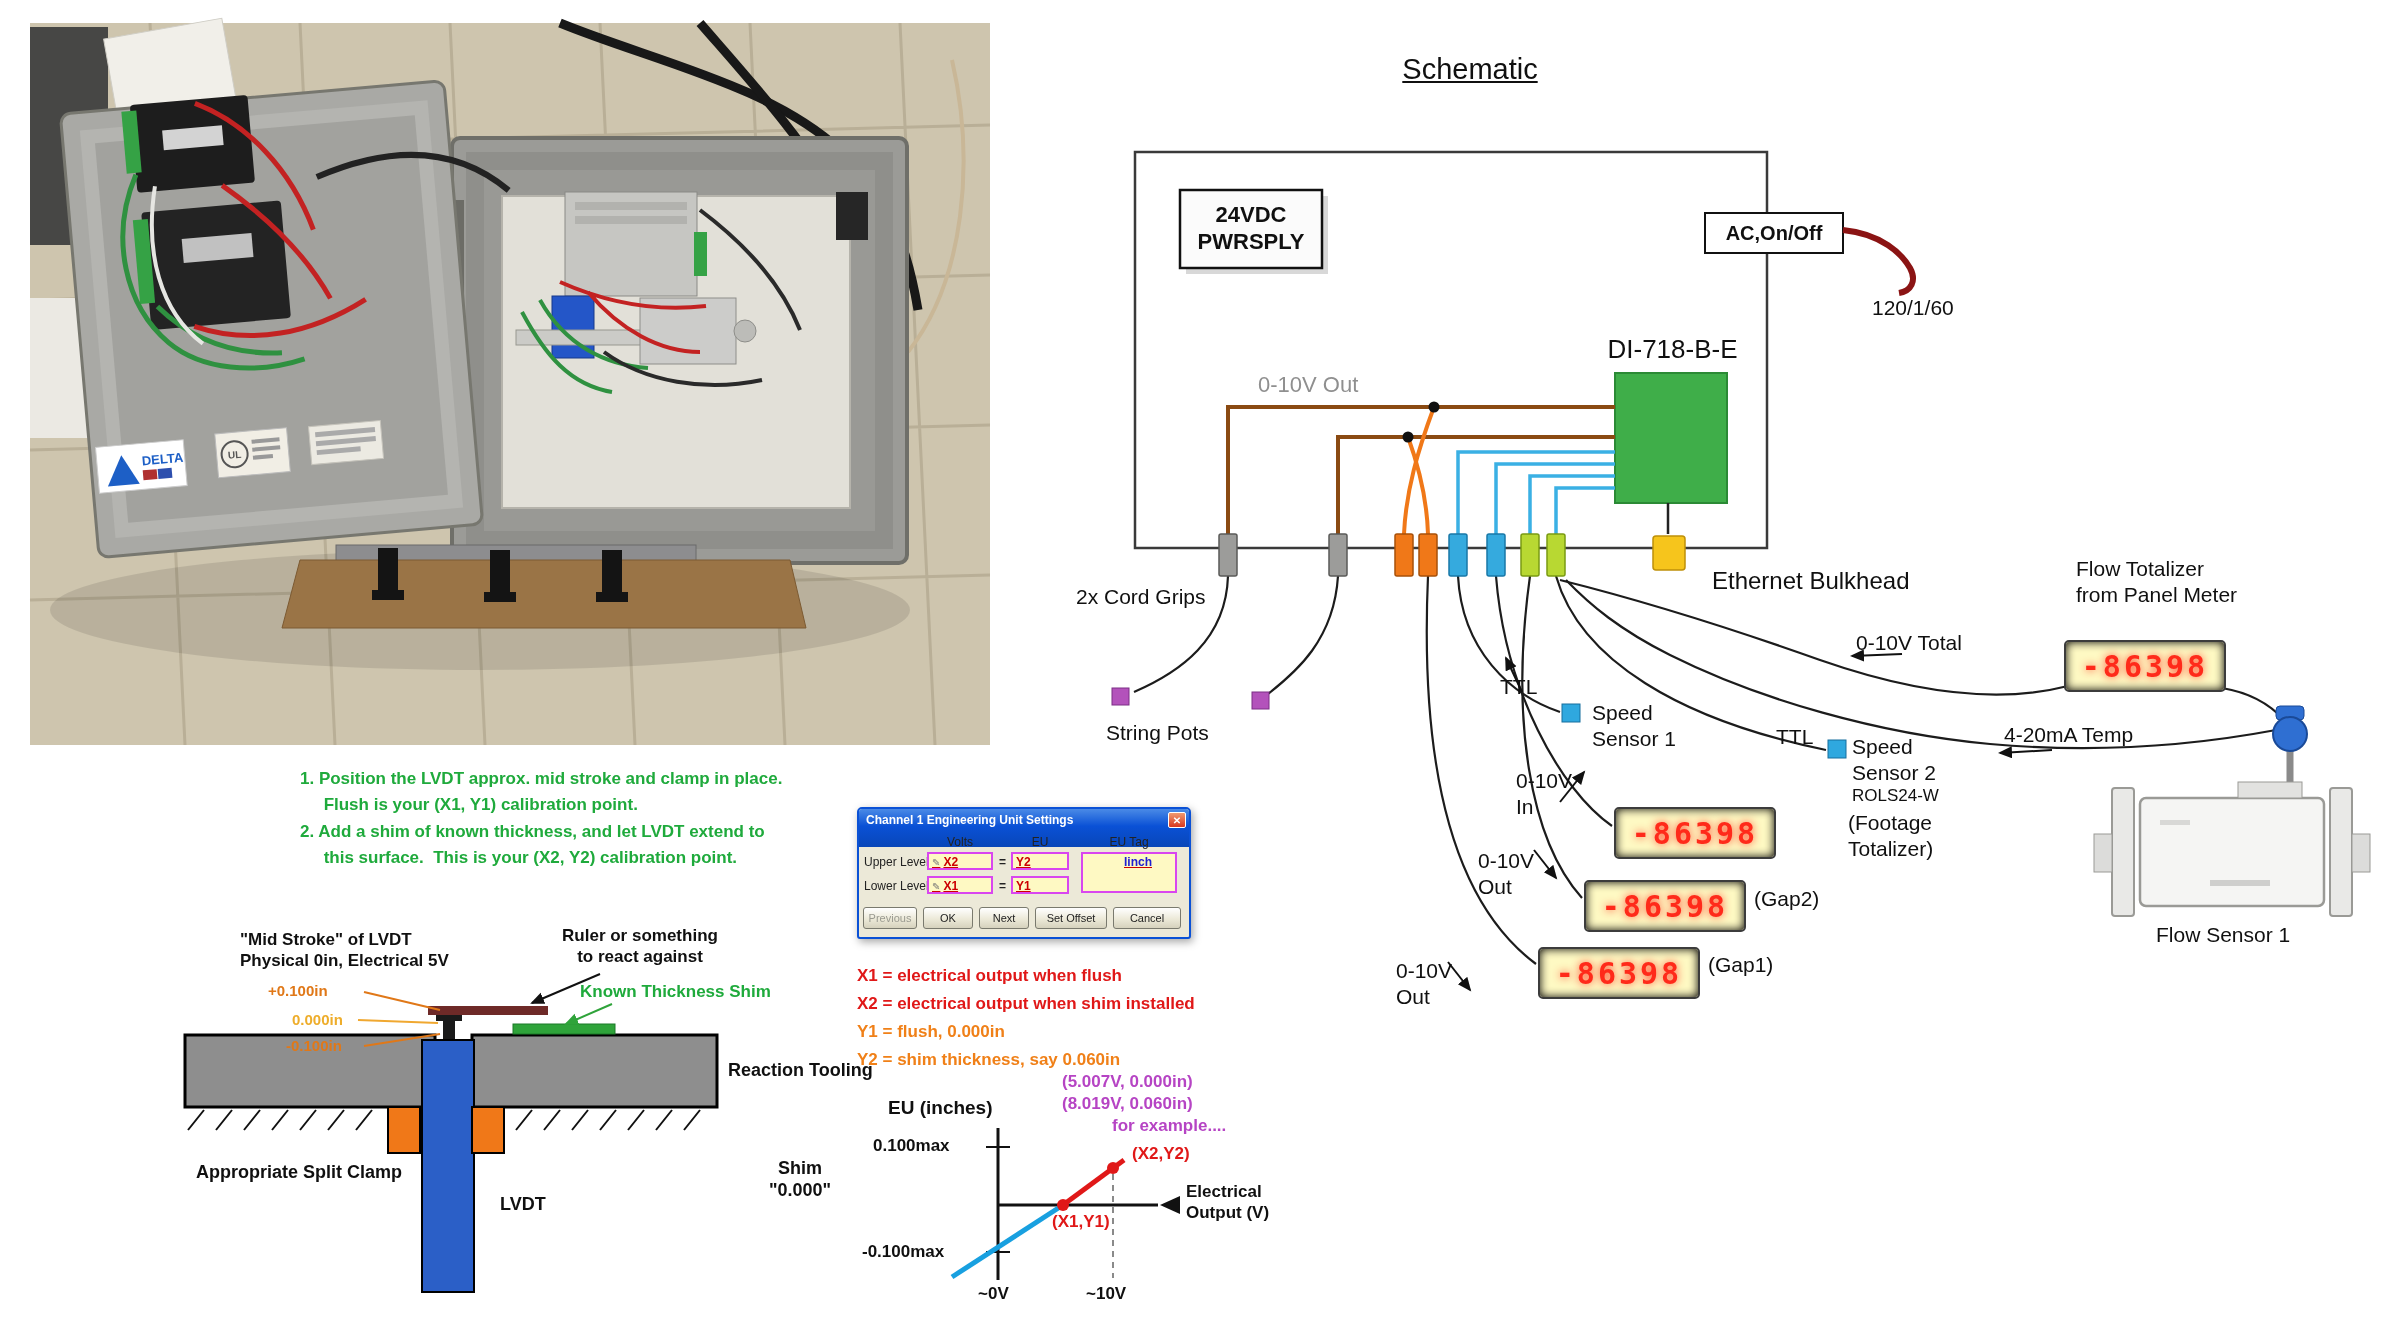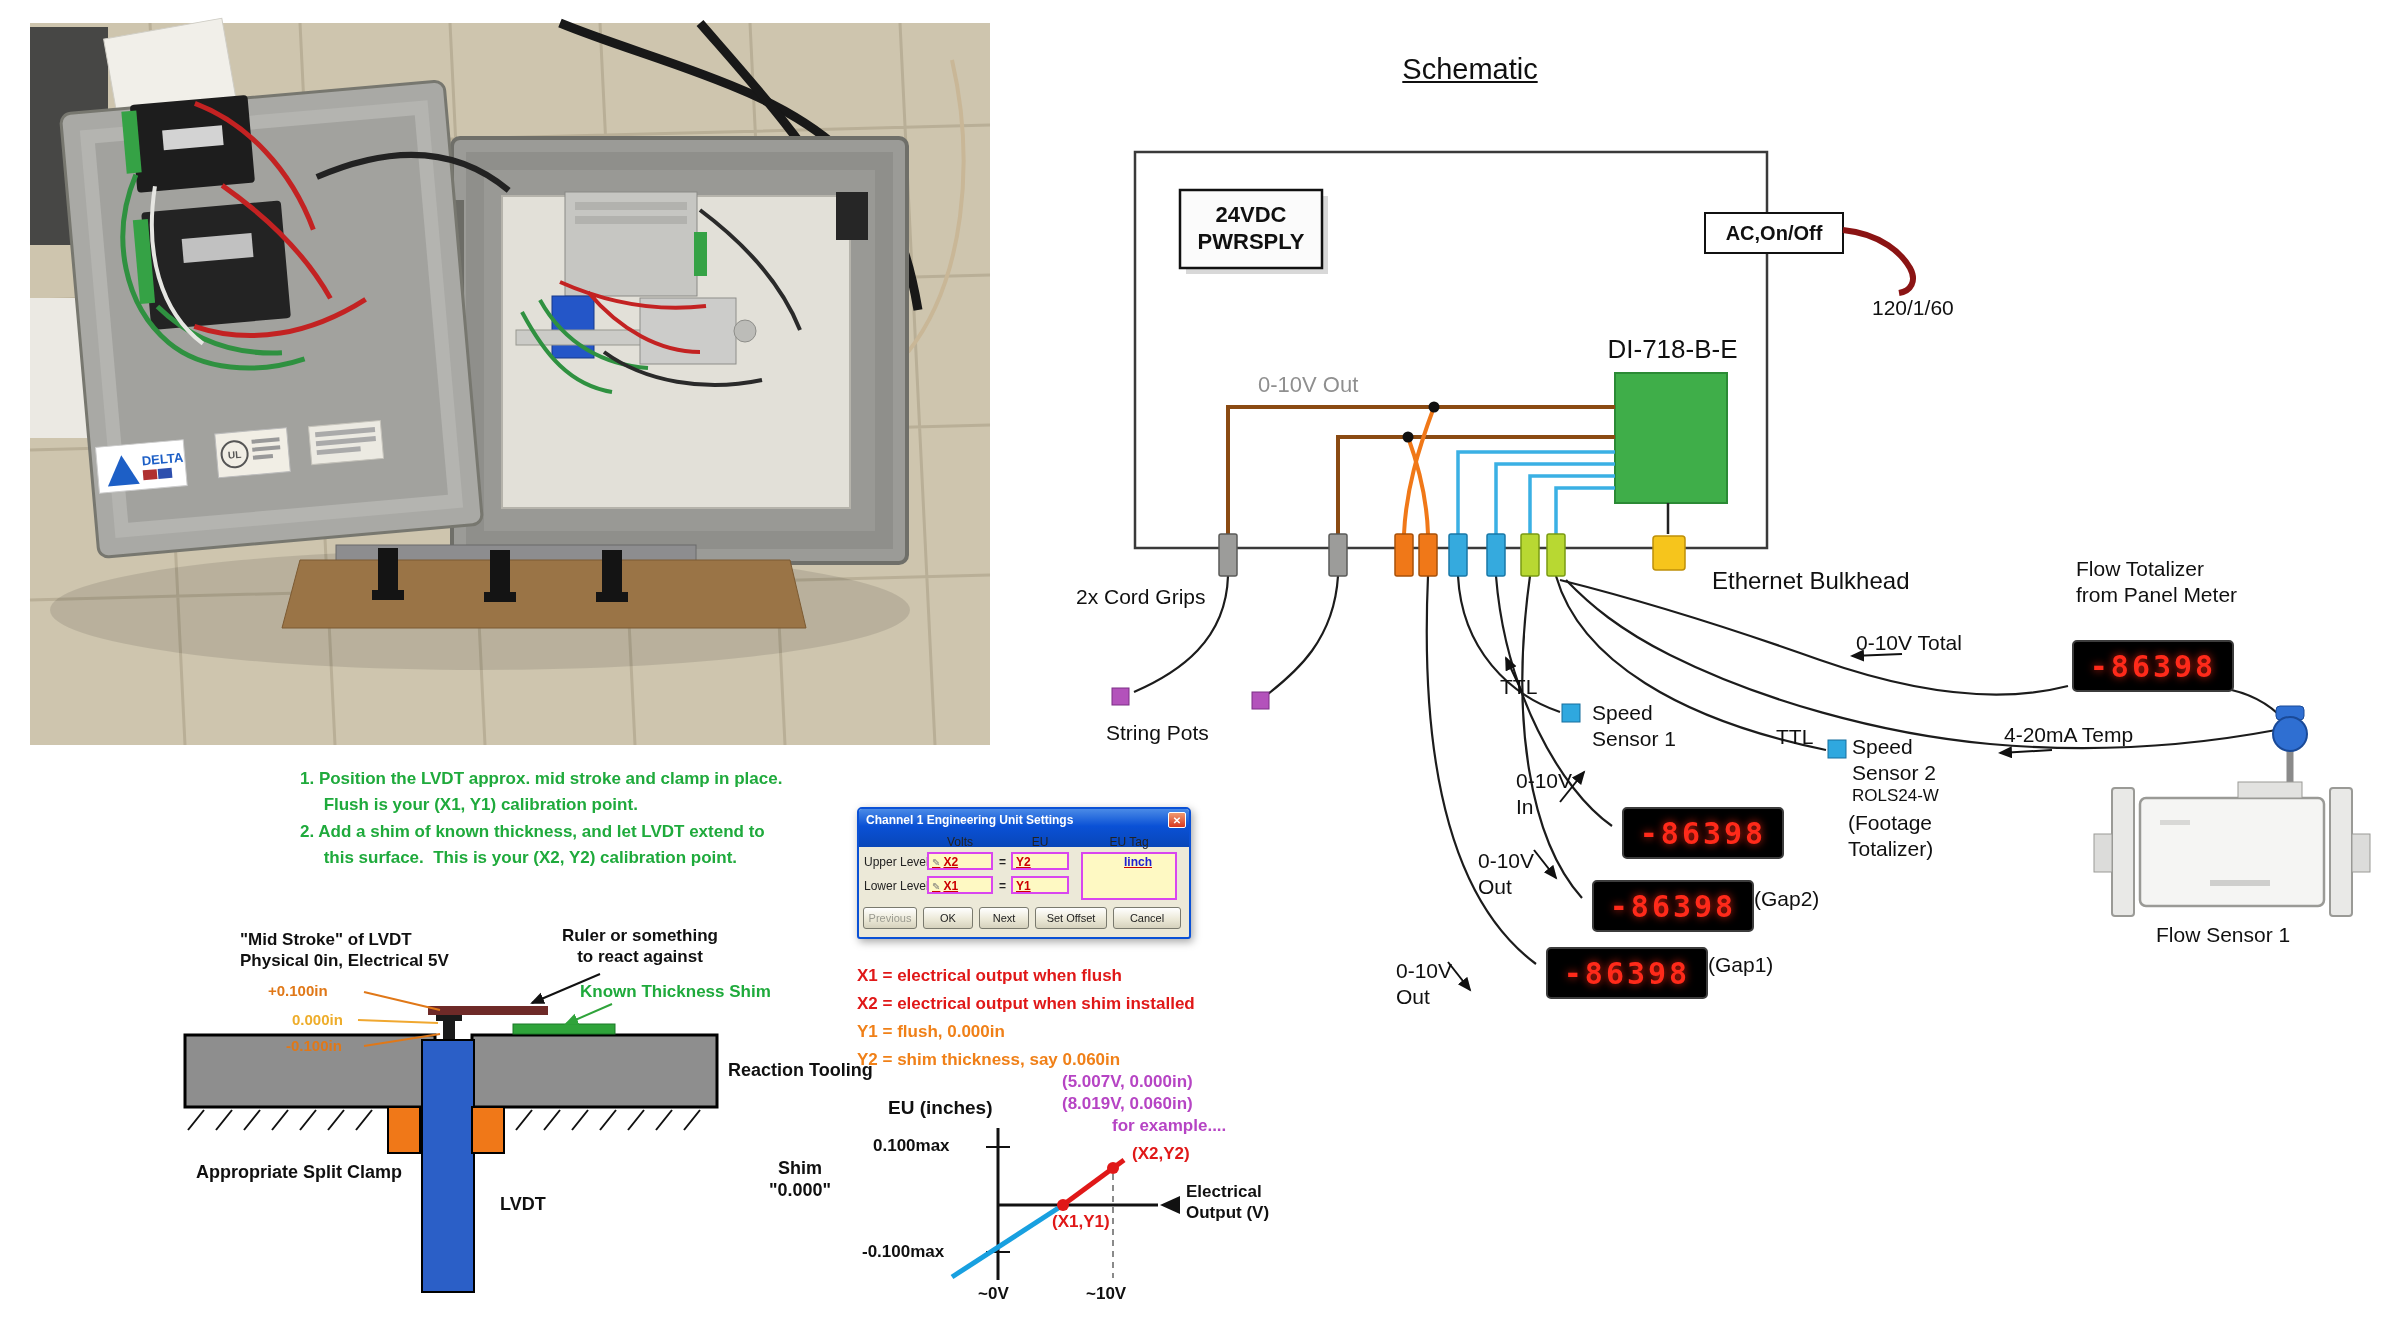--- a/index.html
+++ b/index.html
@@ -10,21 +10,21 @@
   .b{font-weight:bold;}
   .ctr{text-align:center;}
   .flexc{display:flex;align-items:center;justify-content:center;text-align:center;}
   .gray{color:#8f8f8f;}
   .green-t{color:#1faa3c;}
   .red-t{color:#e01818;}
   .orange-t{color:#f08018;}
   .purple-t{color:#b644c4;}
   .pre{white-space:pre-wrap;}
   .title-u{font-size:29px;text-decoration:underline;}
-  .led{position:absolute;width:158px;height:48px;background:#000000;border:2px solid #3c3c3c;border-radius:5px;display:flex;align-items:center;justify-content:center;box-shadow:inset 0 0 10px #000;margin-left:8px;}
+  .led{position:absolute;width:158px;height:48px;background:#fef9c3;border:2px solid #3c3c3c;border-radius:5px;display:flex;align-items:center;justify-content:center;box-shadow:inset 0 0 10px #000;}
   .led>span{font-family:"DejaVu Sans Mono",monospace;font-weight:bold;font-size:30px;color:#ff2a1a;letter-spacing:3px;text-shadow:0 0 8px rgba(255,40,20,.85);}
   .dialog{position:absolute;left:857px;top:807px;width:330px;height:128px;background:#ece9d8;border:2px solid #0a51d6;border-radius:5px 5px 3px 3px;box-shadow:2px 3px 8px rgba(0,0,0,.35);font-family:"Liberation Sans",sans-serif;}
   .dlg-title{position:absolute;left:0;top:0;right:0;height:38px;background:linear-gradient(#4a8ae6,#0a51d6 45%,#0846b8);color:#fff;font-weight:bold;font-size:12px;line-height:22px;padding-left:7px;border-radius:3px 3px 0 0;box-sizing:border-box;}
   .dlg-close{position:absolute;right:3px;top:3px;width:18px;height:16px;background:linear-gradient(#f09a70,#d83820);color:#fff;font-size:10px;line-height:16px;text-align:center;border-radius:2px;border:1px solid #fff;font-weight:bold;box-sizing:border-box;}
   .dlg-col{position:absolute;font-size:12px;color:#222;text-align:center;}
   .dlg-rowlbl{position:absolute;font-size:12px;color:#222;}
   .dlg-field{position:absolute;background:#fef9c3;border:2px solid #d946ef;font-size:12px;font-weight:bold;color:#cc0000;padding:1px 2px 0 3px;box-sizing:border-box;text-decoration:underline;}
   .edit-ic{color:#777;font-weight:normal;font-size:10px;margin-right:3px;}
   .blue-val{color:#2020d0;}
   .dlg-btn{position:absolute;height:22px;background:linear-gradient(#ffffff,#ece9d8 55%,#d6d2bd);border:1px solid #7a7a6e;border-radius:3px;font-size:11px;color:#222;text-align:center;line-height:20px;box-sizing:border-box;}
@@ -296,21 +296,21 @@
 <div class="dialog">
   <div class="dlg-title"><span>Channel 1 Engineering Unit Settings</span></div>
   <div class="dlg-close">✕</div>
   <div class="dlg-col" style="left:68px;top:26px;width:66px;">Volts</div>
   <div class="dlg-col" style="left:152px;top:26px;width:58px;">EU</div>
   <div class="dlg-col" style="left:222px;top:26px;width:96px;">EU Tag</div>
   <div class="dlg-rowlbl" style="left:5px;top:46px;">Upper Level</div>
   <div class="dlg-field" style="left:68px;top:43px;width:66px;height:18px;"><span class="edit-ic">✎</span><span>X2</span></div>
   <div class="dlg-rowlbl" style="left:140px;top:46px;font-weight:bold;">=</div>
   <div class="dlg-field" style="left:152px;top:43px;width:58px;height:18px;"><span>Y2</span></div>
-  <div class="dlg-field" style="left:222px;top:43px;width:96px;height:48px;padding-left:41px;"><span class="blue-val">Iinch</span></div>
+  <div class="dlg-field" style="left:222px;top:43px;width:96px;height:41px;padding-left:41px;"><span class="blue-val">Iinch</span></div>
   <div class="dlg-rowlbl" style="left:5px;top:70px;">Lower Level</div>
   <div class="dlg-field" style="left:68px;top:67px;width:66px;height:18px;"><span class="edit-ic">✎</span><span>X1</span></div>
   <div class="dlg-rowlbl" style="left:140px;top:70px;font-weight:bold;">=</div>
   <div class="dlg-field" style="left:152px;top:67px;width:58px;height:18px;"><span>Y1</span></div>
   <div class="dlg-btn disabled" style="left:4px;top:98px;width:54px;">Previous</div>
   <div class="dlg-btn" style="left:64px;top:98px;width:50px;">OK</div>
   <div class="dlg-btn" style="left:120px;top:98px;width:50px;">Next</div>
   <div class="dlg-btn" style="left:176px;top:98px;width:72px;">Set Offset</div>
   <div class="dlg-btn" style="left:254px;top:98px;width:68px;">Cancel</div>
 </div>

